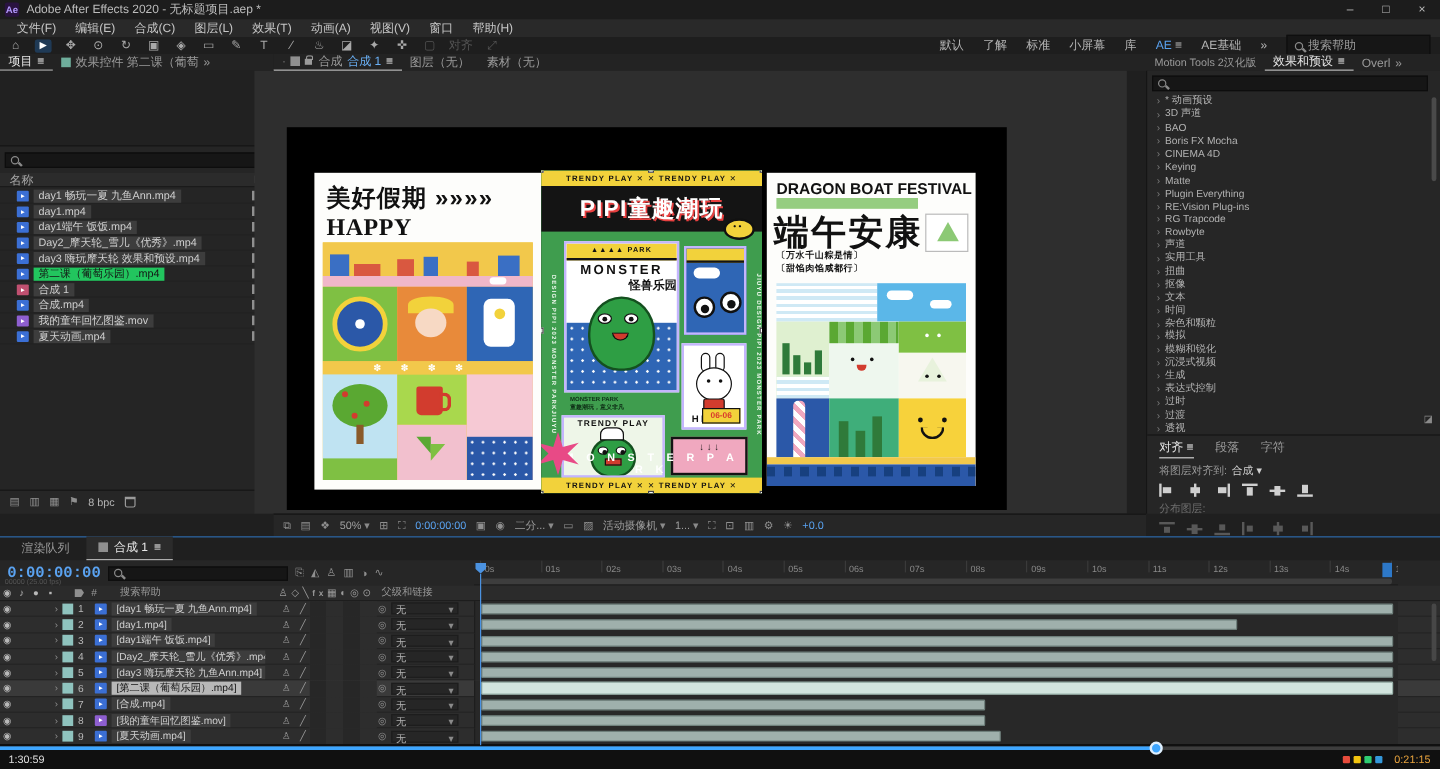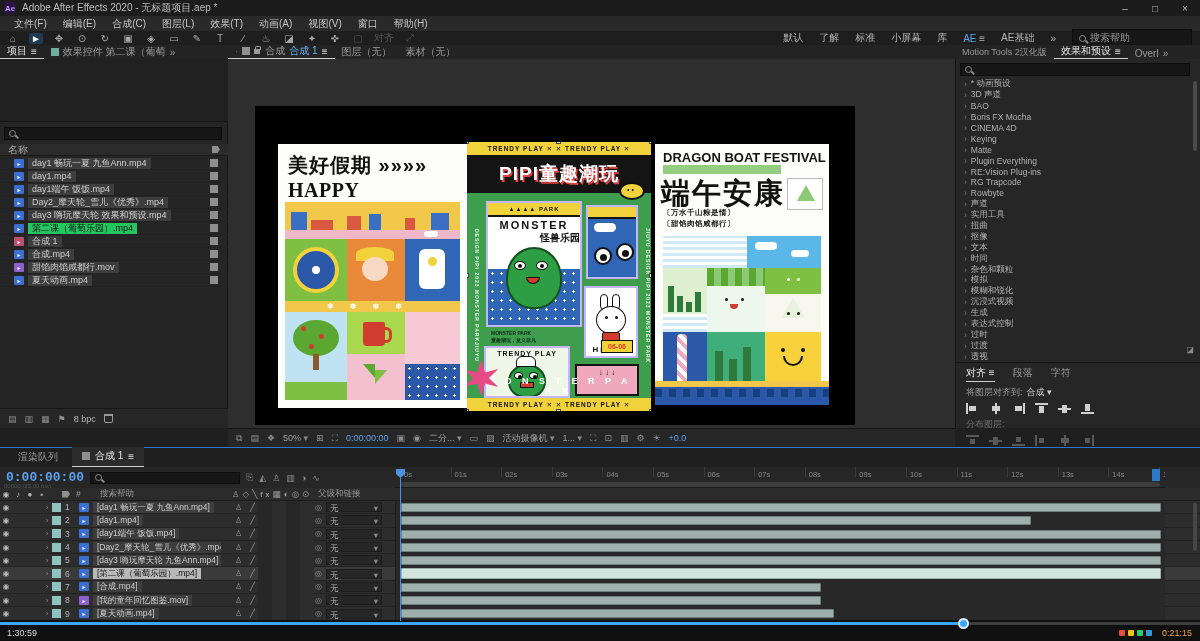--- a/index.html
+++ b/index.html
@@ -44,21 +44,21 @@
   .ficon{width:10px;height:9px;border-radius:1px;background:#3b6fd4;color:#fff;font-size:6px;display:flex;align-items:center;justify-content:center;flex:none;}
   .ficon.mov{background:#8e5fd0;}
   .ficon.comp{background:#c05070;}
   .fname{background:#3d3d3d;color:#cfcfcf;font-size:9px;padding:0 4px;height:11px;line-height:11px;max-width:160px;overflow:hidden;white-space:nowrap;}
   .prow.selected .fname{background:#22c55e;color:#141414;}
   .prow .sq{margin-left:auto;margin-right:10px;width:8px;height:8px;background:#8f8f8f;flex:none;}
   #proj-footer{position:absolute;left:0;top:349px;width:228px;height:20px;background:#262626;border-top:1px solid #161616;display:flex;align-items:center;gap:8px;padding:0 8px;color:#9a9a9a;}
   .bpc{font-size:9px;color:#b5b5b5;}
   .trash{width:9px;height:9px;border:1px solid #9a9a9a;border-top:2px solid #9a9a9a;border-radius:0 0 2px 2px;}
   
-  #viewer{left:228px;top:59px;width:727px;height:369px;background:#2e2e2e;}
+  #viewer{left:212px;top:59px;width:727px;height:369px;background:#2e2e2e;}
   #compcanvas{position:absolute;left:27px;top:47px;width:600px;height:319px;background:#000;}
   #viewerbar{left:228px;top:428px;width:727px;height:19px;background:#262626;border-top:1px solid #161616;display:flex;align-items:center;gap:8px;padding:0 8px;color:#9f9f9f;font-size:9px;white-space:nowrap;}
   #viewerbar .blue{color:#59a2f0;}
   .ddv{color:#8a8a8a;}
   
   .poster{position:absolute;overflow:hidden;}
   .handle{position:absolute;width:5px;height:5px;background:#fff;border:1px solid #444;z-index:9;}
   
   #p1{left:23px;top:38px;width:189px;height:264px;background:#fdfdfb;color:#111;}
   #p1 .t1{font-size:20px;font-weight:900;letter-spacing:1px;padding:8px 8px 0 10px;white-space:nowrap;}
@@ -336,21 +336,21 @@
         </div>
 
         <div class="prow">
           <span class="ficon video">▸</span>
           <span class="fname">合成.mp4</span>
           <span class="sq"></span>
         </div>
 
         <div class="prow">
           <span class="ficon mov">▸</span>
-          <span class="fname">甜馅肉馅咸都行.mov</span>
+          <span class="fname">我的童年回忆图鉴.mov</span>
           <span class="sq"></span>
         </div>
 
         <div class="prow">
           <span class="ficon video">▸</span>
           <span class="fname">夏天动画.mp4</span>
           <span class="sq"></span>
         </div>
       </div>
     <div id="proj-footer">

